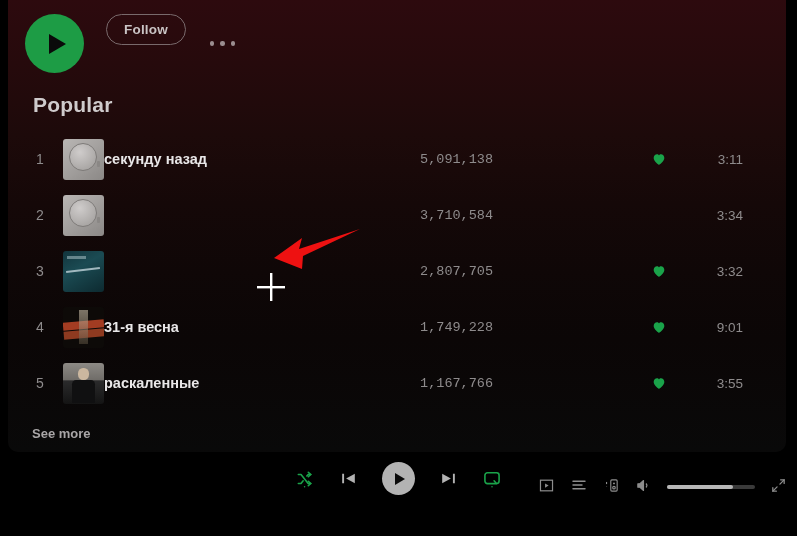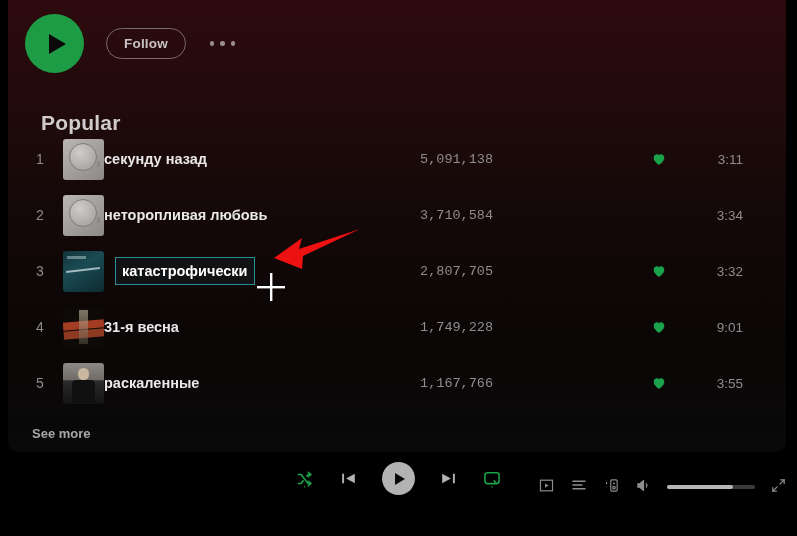--- a/index.html
+++ b/index.html
@@ -8,42 +8,42 @@
   .screen{position:relative;width:797px;height:536px;background:#000;overflow:hidden;}
 
   
   .content-panel{
     position:absolute;left:8px;top:0;width:778px;height:452px;
     border-radius:0 0 10px 10px;overflow:hidden;
     background:linear-gradient(180deg,#2d0a0e 0%,#260a0c 14%,#1d0a0a 30%,#150808 45%,#0f0707 60%,#0b0606 75%,#090909 100%);
   }
 
   
-  .action-row{position:absolute;left:17px;top:14px;display:flex;align-items:center;gap:22px;}
+  .action-row{position:absolute;left:17px;top:14px;display:flex;gap:22px;}
   .play-big{
     width:59px;height:59px;border-radius:50%;background:#1d9c45;
     display:flex;align-items:center;justify-content:center;border:none;cursor:pointer;
   }
   .play-big .tri{
     width:0;height:0;border-left:17px solid #0a0a0a;
     border-top:10.5px solid transparent;border-bottom:10.5px solid transparent;
     margin-left:5px;
   }
   .follow-btn{
     height:31px;padding:0 17px;border-radius:17px;border:1px solid #796a6c;
     background:transparent;color:#c9c3c4;font-size:13.5px;font-weight:bold;
     letter-spacing:.2px;cursor:pointer;display:flex;align-items:center;
   }
   .dots{display:flex;gap:6px;align-items:center;cursor:pointer;padding:6px 2px;}
   .dots i{width:4.5px;height:4.5px;border-radius:50%;background:#9b8e90;display:block;}
 
   
   .popular-h{
-    position:absolute;left:25px;top:111px;color:#cfcbcc;
-    font-size:21px;font-weight:bold;letter-spacing:.2px;margin-left:8px;
+    position:absolute;left:25px;top:93px;color:#cfcbcc;
+    font-size:21px;font-weight:bold;letter-spacing:.2px;
   }
 
   
   .tracklist{position:absolute;left:25px;top:131px;width:728px;}
   .track-row{
     position:relative;height:56px;display:flex;align-items:center;
     cursor:pointer;
   }
   .t-index{width:27px;color:#8e8b8c;font-size:14px;text-align:left;padding-left:3px;}
   .t-art{width:41px;height:41px;border-radius:3px;flex:none;overflow:hidden;position:relative;}
@@ -182,31 +182,29 @@
             </svg>
         </div>
         <div class="t-dur">3:11</div>
       </div>
 
       <div class="track-row">
         <div class="t-index">2</div>
         <div class="t-art">
             <div class="art-disc"></div>
           </div>
-        <div class="t-title">неторопливая любовь</div>
         <div class="t-plays">3,710,584</div>
         <div class="t-dur">3:34</div>
       </div>
 
       <div class="track-row">
         <div class="t-index">3</div>
         <div class="t-art">
             <div class="art-teal"></div>
           </div>
-        <div class="t-title sel">катастрофически</div>
         <div class="t-plays">2,807,705</div>
         <div class="t-heart">
           <svg width="16" height="16" viewBox="0 0 24 24">
               <path fill="#1aa34a" d="M12 21s-8-5.3-8-10.4C4 7.2 6.3 5 9 5c1.7 0 3 .9 3 2.2C12 5.9 13.3 5 15 5c2.7 0 5 2.2 5 5.6C20 15.7 12 21 12 21z"></path>
             </svg>
         </div>
         <div class="t-dur">3:32</div>
       </div>
 
       <div class="track-row">

